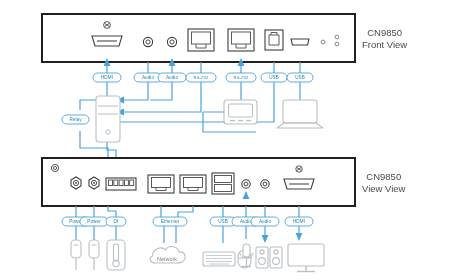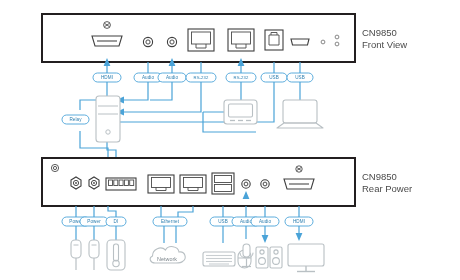--- a/index.html
+++ b/index.html
@@ -32,20 +32,21 @@
   .tagtext-sm{font-size:4.2px;}
   .cloudtext{
     font-family:"Liberation Sans", sans-serif;
     font-size:5.4px;fill:#7d868c;text-anchor:middle;dominant-baseline:middle;
   }
   .viewlabel{
     position:absolute;
     font-family:"Liberation Sans", sans-serif;
     font-size:9.5px;color:#4b4b4b;line-height:11.5px;
     white-space:pre;
+    text-align:center;
   }
 </style>
 </head>
 <body>
 
 <div id="stage">
 
   <svg id="diagram" viewBox="0 0 460 280">
 
     <g>
@@ -392,15 +393,15 @@
     <g>
       <rect class="devfill" x="288" y="244" width="36" height="22" rx="2"></rect>
       <line x1="306" y1="266" x2="306" y2="271" stroke="#b9c0c4" stroke-width="1.4"></line>
       <line x1="297" y1="271.5" x2="315" y2="271.5" stroke="#b9c0c4" stroke-width="1.4"></line>
     </g>
 
   </svg>
 
   <div class="viewlabel" style="left:362px; top:27px;"><span>CN9850</span><br><span>Front View</span></div>
 
-  <div class="viewlabel" style="left:362px; top:171px;"><span>CN9850</span><br><span>Rear Power</span></div>
+  <div class="viewlabel" style="left:362px; top:171px;"><span>CN9850</span><br><span>View View</span></div>
 
 </div>
 
 </body></html>

